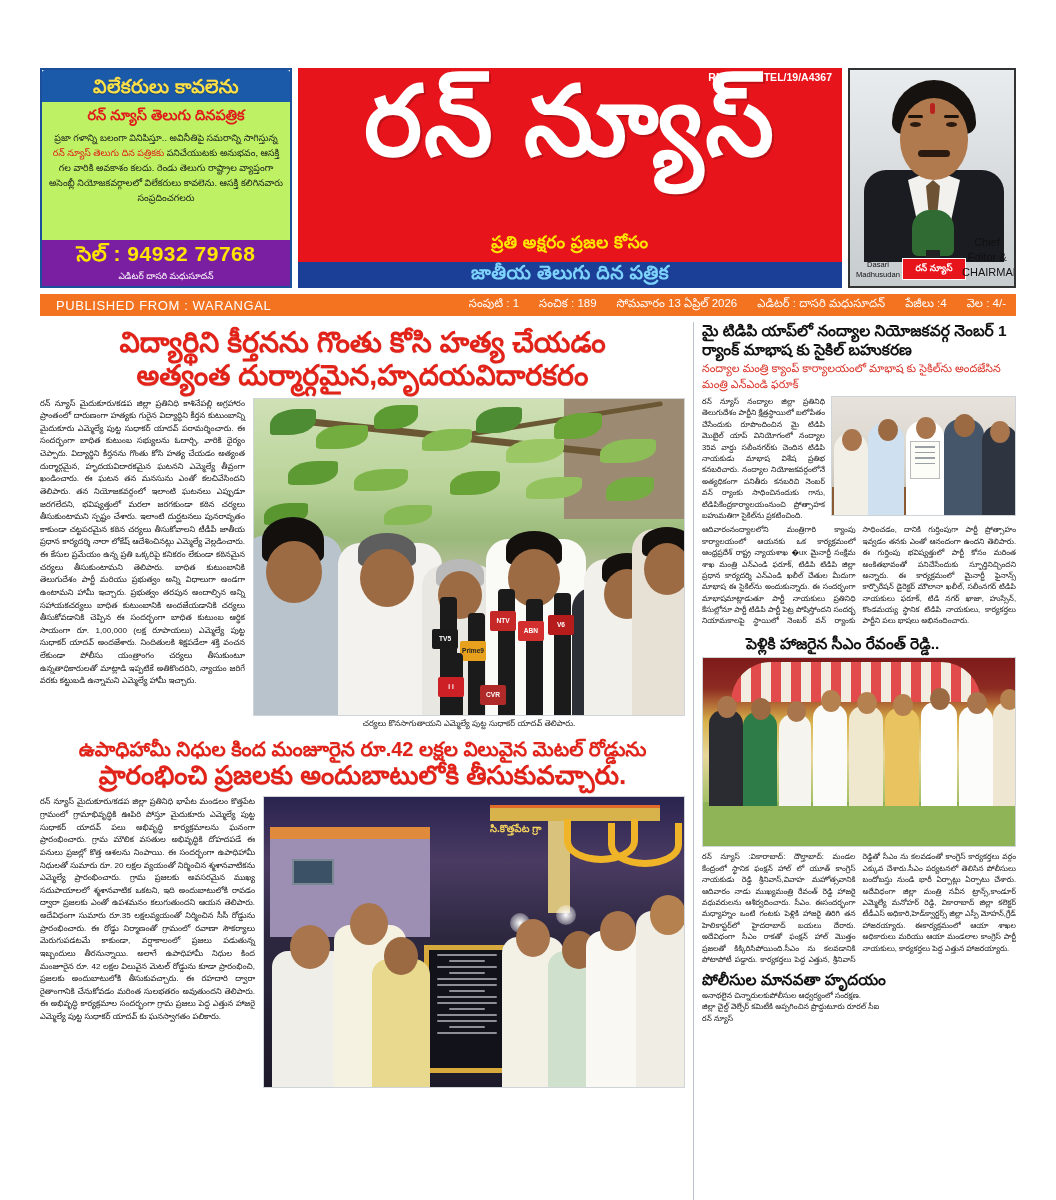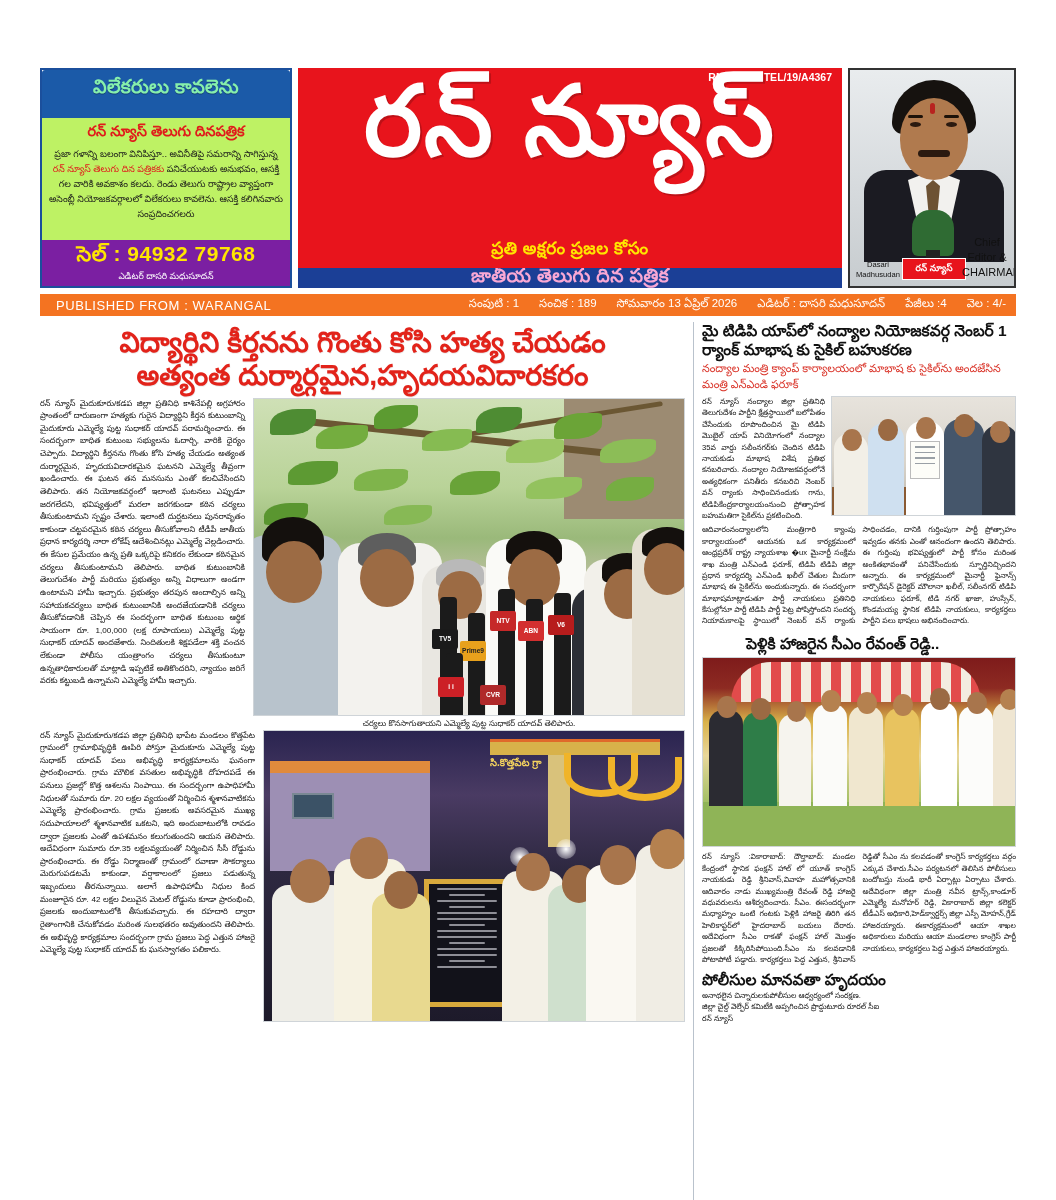--- a/index.html
+++ b/index.html
@@ -10,22 +10,22 @@
     overflow: hidden;
   }
   .page { position: relative; width: 1056px; height: 1200px; background:#fff; }
 
   
   .masthead { position:absolute; left:40px; top:68px; width:976px; height:220px; display:flex; gap:6px; }
 
   
   .ad-box { width:252px; border:2px solid #1b4f9c; background:#fdfdfd; display:flex; flex-direction:column; }
   .ad-head {
-    background:#1b5aa8; color:#86efac; text-align:center;
-    font-size:19px; font-weight:bold; padding:6px 2px 16px;
+    background:#1b5aa8; color:#fde047; text-align:center;
+    font-size:19px; font-weight:bold; padding:6px 2px 0;
     border-radius:3px 3px 0 0; letter-spacing:.3px;
     text-shadow:0 1px 0 rgba(0,0,0,.3);
   }
   .ad-body { flex:1; padding:5px 6px 2px; text-align:center; background:#bef264; }
   .ad-title { color:#e01b1b; font-weight:bold; font-size:14.5px; margin-bottom:4px; }
   .ad-para { font-size:9.3px; line-height:1.62; color:#1a1a1a; }
   .ad-para .hl { color:#e01b1b; }
   .ad-phone {
     background:#7b1fa2; color:#ffe600; font-weight:bold; font-size:21px;
     text-align:center; padding:2px 0 0; letter-spacing:.5px;
@@ -40,21 +40,21 @@
     position:absolute; left:0; right:0; top:4px;
     text-align:center; color:#ffffff; font-weight:bold;
     font-size:98px; line-height:1.0; letter-spacing:2px;
     text-shadow:2px 2px 0 rgba(0,0,0,.18);
   }
   .logo-sub {
     position:absolute; left:0; right:0; bottom:6px; text-align:center;
     color:#ffe600; font-size:17px; font-weight:bold; letter-spacing:.5px;
   }
   .logo-blue {
-    height:20px; background:#1b3f96; color:#f9a8d4; font-weight:bold;
+    height:26px; background:#1b3f96; color:#7dd3fc; font-weight:bold;
     font-size:19px; display:flex; align-items:center; justify-content:center;
     letter-spacing:.4px;
   }
 
   
   .editor-box { width:168px; border:2px solid #333; background:#cfd3d6; position:relative; overflow:hidden; }
   .ed-bg { position:absolute; inset:0; background:linear-gradient(#e9ecee 0%, #d6dadd 55%, #c7cccf 100%); }
   .ed-hair { position:absolute; left:42px; top:10px; width:84px; height:54px; background:#16120f; border-radius:46px 46px 12px 12px; }
   .ed-face { position:absolute; left:50px; top:28px; width:68px; height:82px; background:#b07a4e; border-radius:34px/40px; }
   .ed-eye { position:absolute; width:11px; height:5px; background:#2b1a10; border-radius:50%; top:52px; }
@@ -279,20 +279,24 @@
             <div class="mic" style="left:300px;height:122px;"></div>
             <div class="micflag" style="left:294px;bottom:80px;background:#b71c1c;">V6</div>
             <div class="mic" style="left:192px;height:62px;"></div>
             <div class="micflag" style="left:184px;bottom:18px;background:#cc2026;">i i</div>
             <div class="micflag" style="left:226px;bottom:10px;background:#b02a2a;">CVR</div>
           </div>
           <div class="caption">చర్యలు కొనసాగుతాయని ఎమ్మెల్యే పుట్ట సుధాకర్ యాదవ్     తెలిపారు.</div>
         </div>
       </div>
 
+      <div class="hl-block" style="padding-top:8px;">
+        <div class="headline h2" style="font-size:20px;">ఉపాధిహామీ నిధుల కింద మంజూరైన రూ.42 లక్షల విలువైన మెటల్ రోడ్డును</div>
+        <div class="headline h2">ప్రారంభించి ప్రజలకు అందుబాటులోకి తీసుకువచ్చారు.</div>
+      </div>
 
       <div class="article">
         <div class="txtcol" style="width:215px;">రన్ న్యూస్ మైదుకూరు/కడప జిల్లా ప్రతినిధి భాపేట మండలం కొత్తపేట గ్రామంలో గ్రామాభివృద్ధికి ఊపిరి పోస్తూ మైదుకూరు ఎమ్మెల్యే పుట్ట సుధాకర్ యాదవ్ పలు అభివృద్ధి కార్యక్రమాలను ఘనంగా ప్రారంభించారు. గ్రామ మౌలిక వసతుల అభివృద్ధికి దోహదపడే ఈ పనులు ప్రజల్లో కొత్త ఆశలను నింపాయి. ఈ సందర్భంగా ఉపాధిహామీ నిధులతో సుమారు రూ. 20 లక్షల వ్యయంతో నిర్మించిన శ్మశానవాటికను ఎమ్మెల్యే ప్రారంభించారు. గ్రామ ప్రజలకు అవసరమైన ముఖ్య సదుపాయాలలో శ్మశానవాటిక ఒకటని, ఇది అందుబాటులోకి రావడం ద్వారా ప్రజలకు ఎంతో ఉపశమనం కలుగుతుందని ఆయన తెలిపారు. అదేవిధంగా సుమారు రూ.35 లక్షలవ్యయంతో నిర్మించిన సీసీ రోడ్డును ప్రారంభించారు. ఈ రోడ్డు నిర్మాణంతో గ్రామంలో రవాణా సౌకర్యాలు మెరుగుపడటమే కాకుండా, వర్షాకాలంలో ప్రజలు పడుతున్న ఇబ్బందులు తీరనున్నాయి. అలాగే ఉపాధిహామీ నిధుల కింద మంజూరైన రూ. 42 లక్షల విలువైన మెటల్ రోడ్డును కూడా ప్రారంభించి, ప్రజలకు అందుబాటులోకి తీసుకువచ్చారు. ఈ రహదారి ద్వారా రైతాంగానికి చేనుకోవడం మరింత సులభతరం అవుతుందని తెలిపారు. ఈ అభివృద్ధి కార్యక్రమాల సందర్భంగా గ్రామ ప్రజలు పెద్ద ఎత్తున హాజరై ఎమ్మెల్యే పుట్ట సుధాకర్ యాదవ్ కు ఘనస్వాగతం పలికారు.</div>
         <div class="photo-col">
           <div class="photo ph2">
             <div class="bld">
               <div class="bld-roof"></div>
               <div class="bld-win"></div>
             </div>
             <div class="arch">

